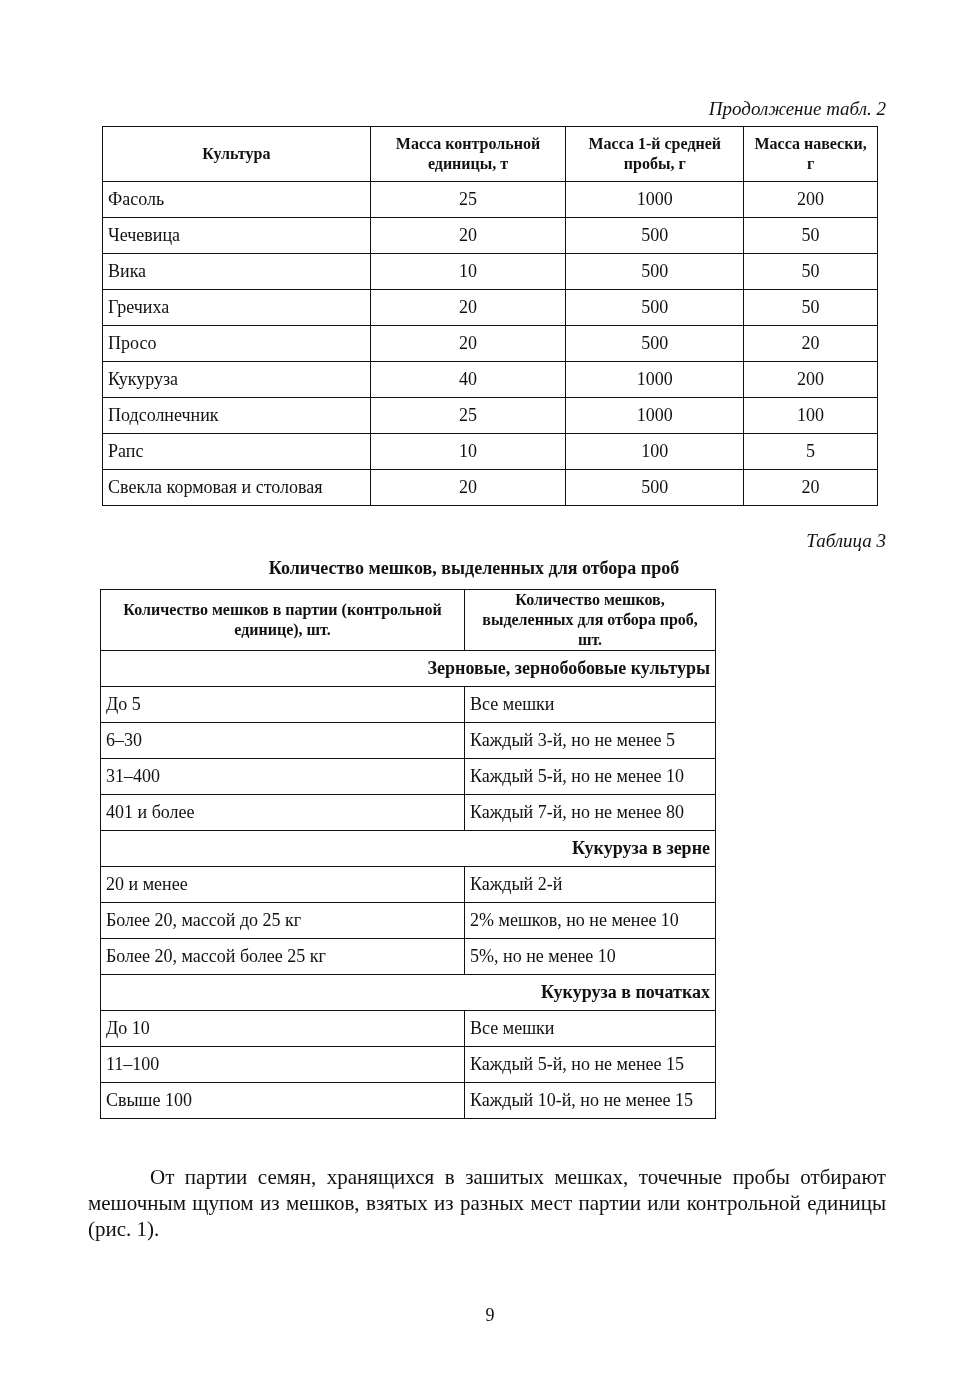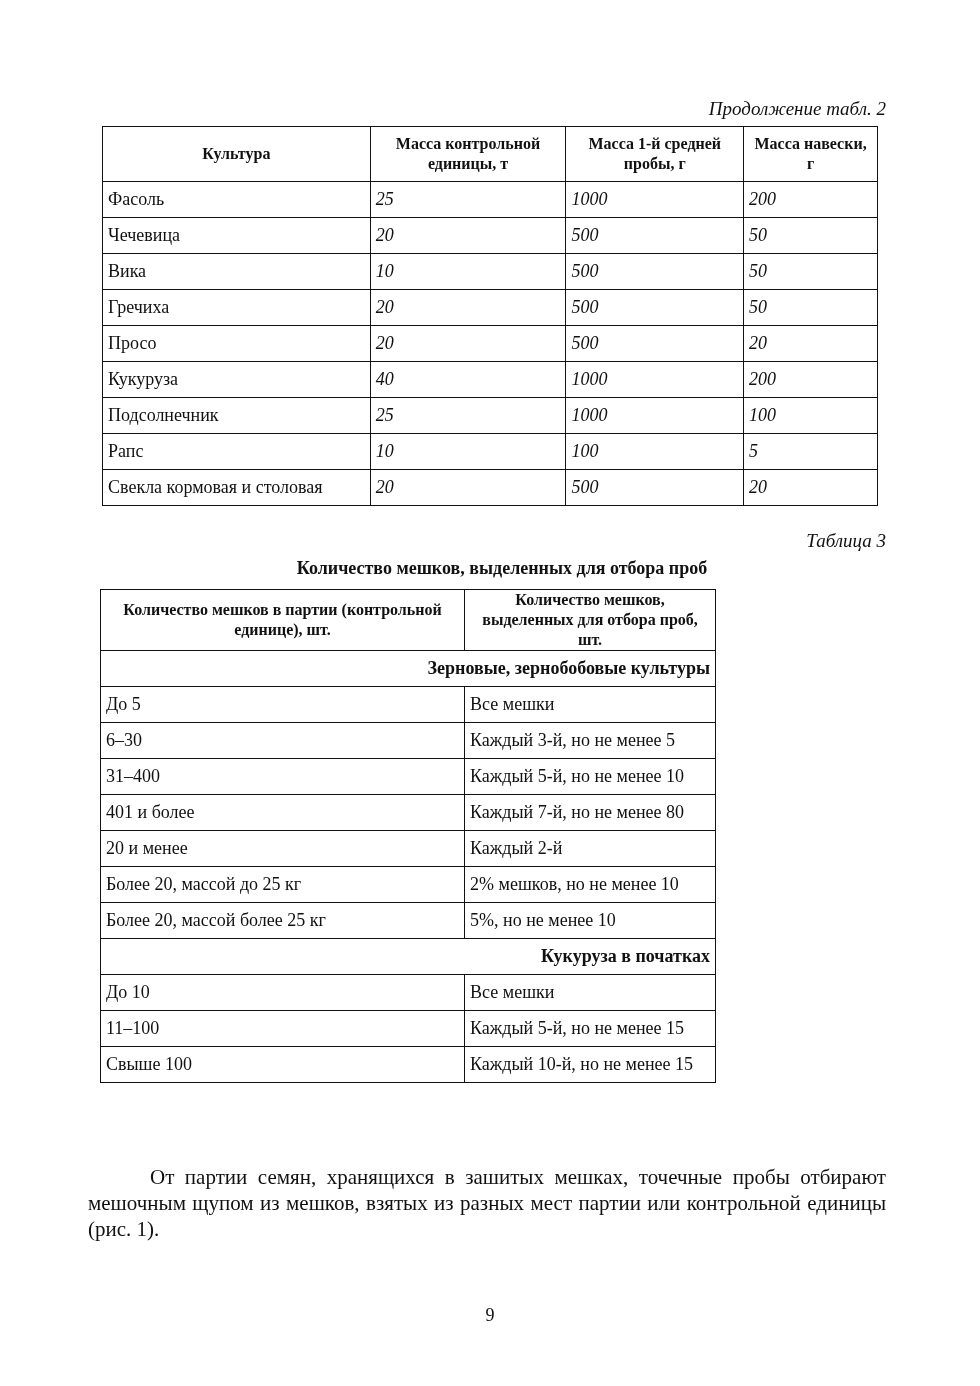--- a/index.html
+++ b/index.html
@@ -6,30 +6,30 @@
   body {
     width: 980px; height: 1386px; position: relative; overflow: hidden;
     font-family: "Liberation Serif", "DejaVu Serif", serif; color: #111;
   }
   .caption-right {
     position: absolute; right: 94px; font-style: italic; font-size: 19px;
   }
   #cont-caption { top: 98px; }
   #t3-caption { top: 530px; }
   .table-title {
-    position: absolute; left: 112px; width: 780px; top: 558px;
+    position: absolute; left: 84px; width: 780px; top: 558px;
     text-align: center; font-weight: bold; font-size: 18px;
   }
   table { border-collapse: collapse; position: absolute; border-radius: 13px; }
   td, th { border: 1.5px solid #111; font-size: 18px; padding: 0 5px; }
   
   #table2 { left: 102px; top: 126px; width: 776px; }
   #table2 th { font-weight: bold; font-size: 16px; text-align: center; height: 54px; line-height: 20px; }
   #table2 td { height: 35px; }
-  #table2 td.num { text-align: left; font-style: italic; }
+  #table2 td.num { text-align: center; }
   #table2 col.c1 { width: 268px; }
   #table2 col.c2 { width: 196px; }
   #table2 col.c3 { width: 178px; }
   #table2 col.c4 { width: 134px; }
   
   #table3 { left: 100px; top: 589px; width: 616px; }
   #table3 th { font-weight: bold; font-size: 16px; text-align: center; height: 54px; line-height: 20px; }
   #table3 td { height: 35px; }
   #table3 td.section { text-align: right; font-weight: bold; }
   #table3 col.c1 { width: 468px; }
@@ -149,20 +149,23 @@
       </tr>
     <tr>
         <td>31–400</td>
         <td>Каждый 5-й, но не менее 10</td>
       </tr>
     <tr>
         <td>401 и более</td>
         <td>Каждый 7-й, но не менее 80</td>
       </tr>
     <tr>
+        <td class="section" colspan="2">Кукуруза в зерне</td>
+      </tr>
+    <tr>
         <td>20 и менее</td>
         <td>Каждый 2-й</td>
       </tr>
     <tr>
         <td>Более 20, массой до 25 кг</td>
         <td>2% мешков, но не менее 10</td>
       </tr>
     <tr>
         <td>Более 20, массой более 25 кг</td>
         <td>5%, но не менее 10</td>

